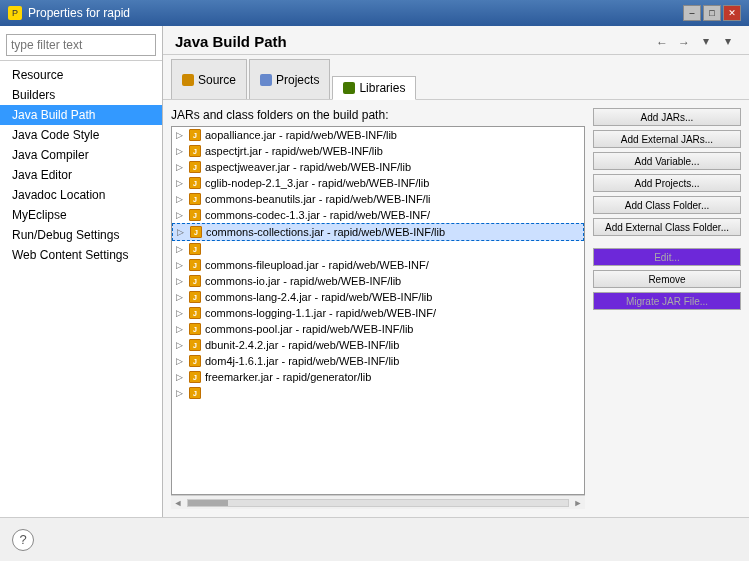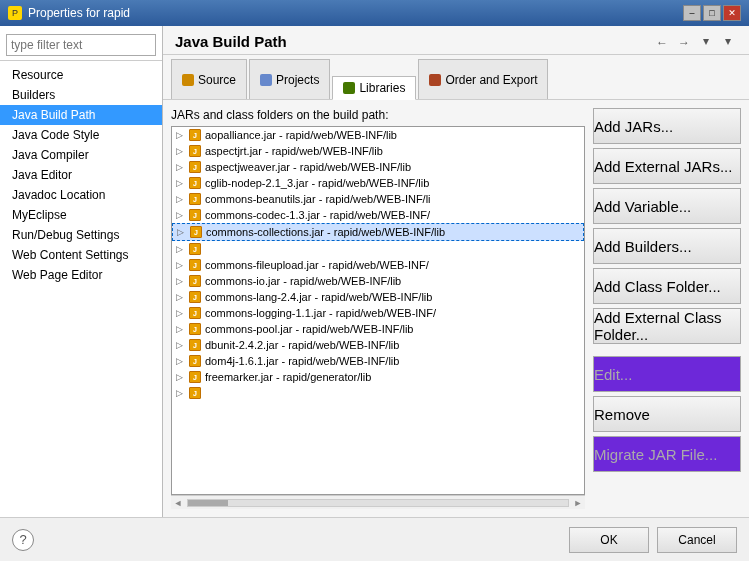--- a/index.html
+++ b/index.html
@@ -233,27 +233,27 @@
       align-items: center;
     }
     .side-buttons {
       width: 148px;
       display: flex;
       flex-direction: column;
       gap: 4px;
     }
     .side-btn {
       width: 100%;
-      height: 36px;
+      height: 18px;
       background: linear-gradient(to bottom, #f5f5f5, #e0e0e0);
       border: 1px solid #aaa;
       cursor: pointer;
-      font-size: 15px;
-      color: #000;
-      text-align: left;
+      font-size: 10px;
+      color: #000;
+      text-align: center;
     }
     .side-btn:disabled, .side-btn.disabled {
       color: #aaa;
       cursor: default;
       background: #6d28d9;
     }
     .side-btn.spacer-top { margin-top: 8px; }
     .bottom-bar {
       height: 44px;
       display: flex;
@@ -334,21 +334,20 @@
           <div class="sidebar-item">Resource</div>
           <div class="sidebar-item">Builders</div>
           <div class="sidebar-item active">Java Build Path</div>
           <div class="sidebar-item">Java Code Style</div>
           <div class="sidebar-item">Java Compiler</div>
           <div class="sidebar-item">Java Editor</div>
           <div class="sidebar-item">Javadoc Location</div>
           <div class="sidebar-item">MyEclipse</div>
           <div class="sidebar-item">Run/Debug Settings</div>
           <div class="sidebar-item">Web Content Settings</div>
-          <div class="sidebar-item">Web Page Editor</div>
         </div>
     </div>
 
     <div class="right-panel">
       <div class="panel-header">
         <span class="panel-title">Java Build Path</span>
         <div class="panel-header-icons">
           <div class="hdr-icon">←</div>
           <div class="hdr-icon">→</div>
           <div class="hdr-icon">▾</div>
@@ -363,24 +362,20 @@
               <span>Source</span>
             </div>
             <div class="tab">
               <span style="display: inline-block; width: 12px; height: 12px; background: rgb(102, 136, 204); border-radius: 2px; vertical-align: middle;"></span>
               <span>Projects</span>
             </div>
             <div class="tab active">
               <span style="display: inline-block; width: 12px; height: 12px; background: rgb(68, 119, 0); border-radius: 2px; vertical-align: middle;"></span>
               <span>Libraries</span>
             </div>
-            <div class="tab">
-              <span style="display: inline-block; width: 12px; height: 12px; background: rgb(170, 68, 34); border-radius: 2px; vertical-align: middle;"></span>
-              <span>Order and Export</span>
-            </div>
           </div>
       </div>
 
       <div class="panel-body">
         <div class="list-section">
           <div class="list-label">JARs and class folders on the build path:</div>
           <div class="jar-list-container">
             <div class="jar-list">
               <div id="jar-items-container">
                   <div class="jar-item">
@@ -509,33 +504,29 @@
               <div class="hscroll-thumb"></div>
             </div>
             <div style="width:14px;text-align:center;font-size:9px;color:#888;">►</div>
           </div>
         </div>
 
         <div class="side-buttons">
           <button class="side-btn">Add JARs...</button>
           <button class="side-btn">Add External JARs...</button>
           <button class="side-btn">Add Variable...</button>
-          <button class="side-btn">Add Builders...</button>
+          <button class="side-btn">Add Projects...</button>
           <button class="side-btn">Add Class Folder...</button>
           <button class="side-btn">Add External Class Folder...</button>
           <button class="side-btn disabled spacer-top" disabled="">Edit...</button>
           <button class="side-btn">Remove</button>
           <button class="side-btn disabled" disabled="">Migrate JAR File...</button>
         </div>
       </div>
     </div>
   </div>
 
   <div class="bottom-bar">
     <div class="bottom-left">
       <div class="help-icon">?</div>
     </div>
-    <div class="bottom-right">
-      <button class="bottom-btn">OK</button>
-      <button class="bottom-btn">Cancel</button>
-    </div>
   </div>
 </div>
 
 </body></html>

